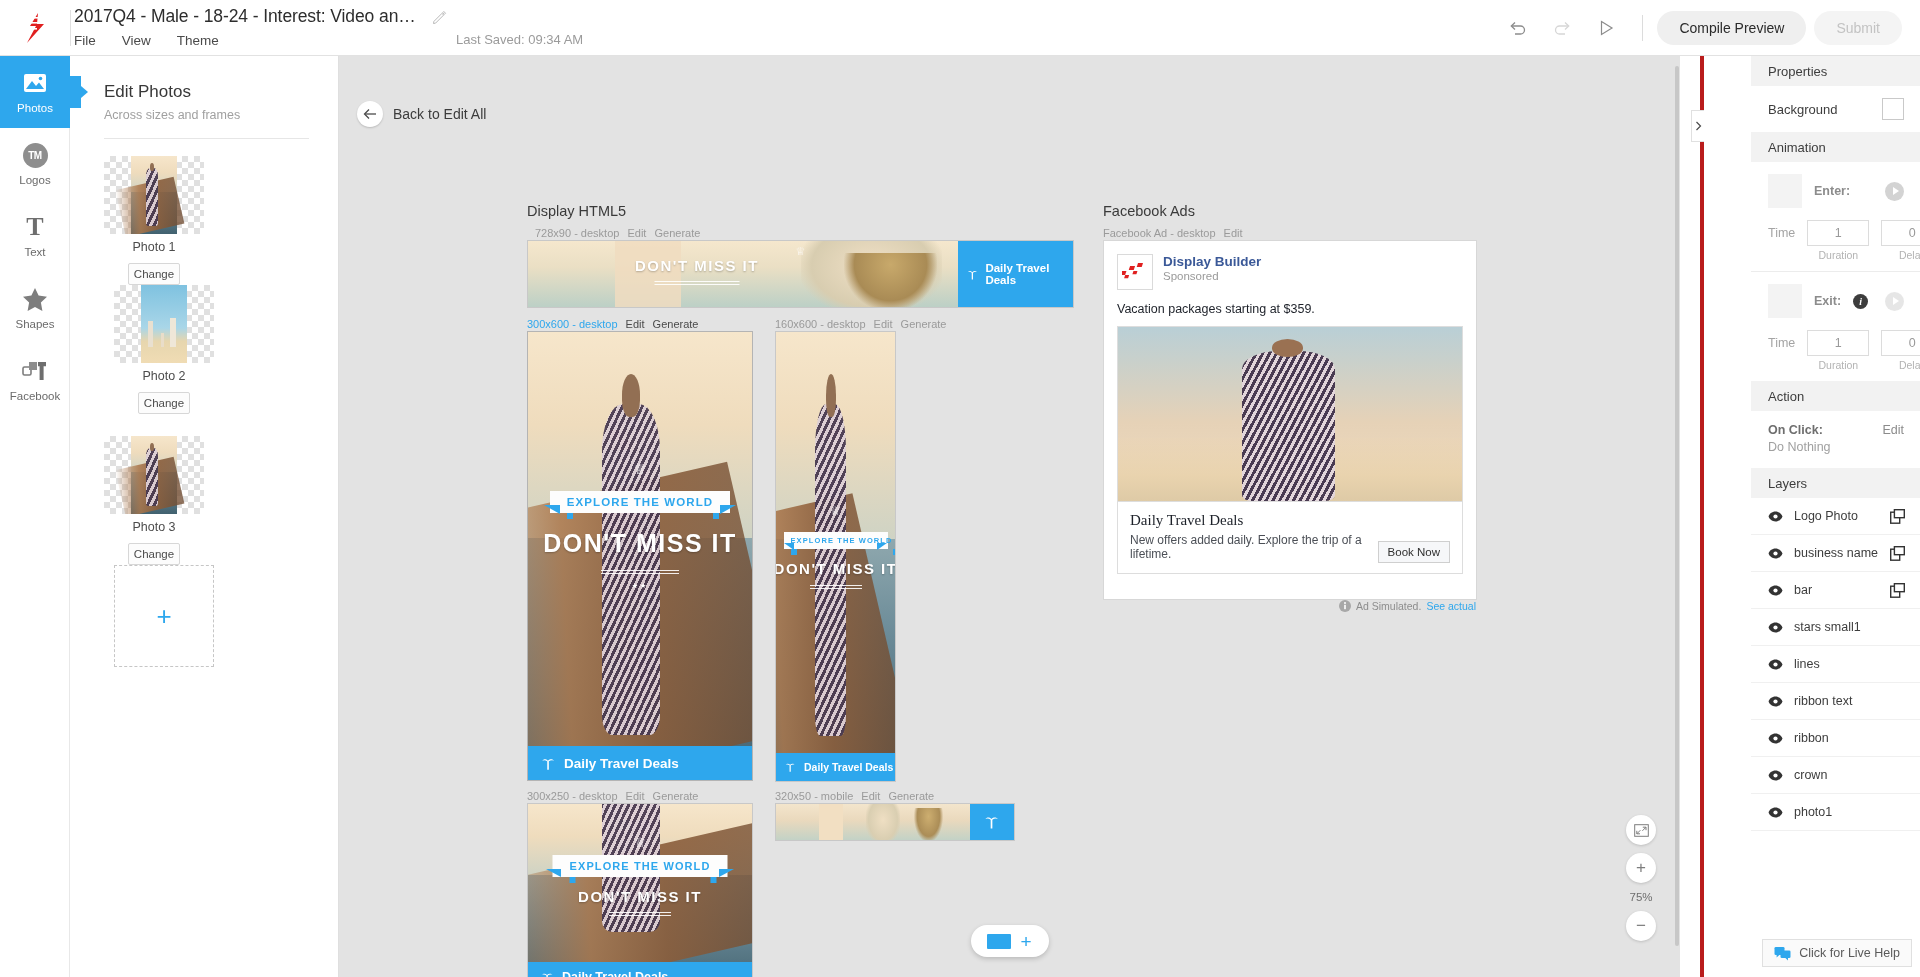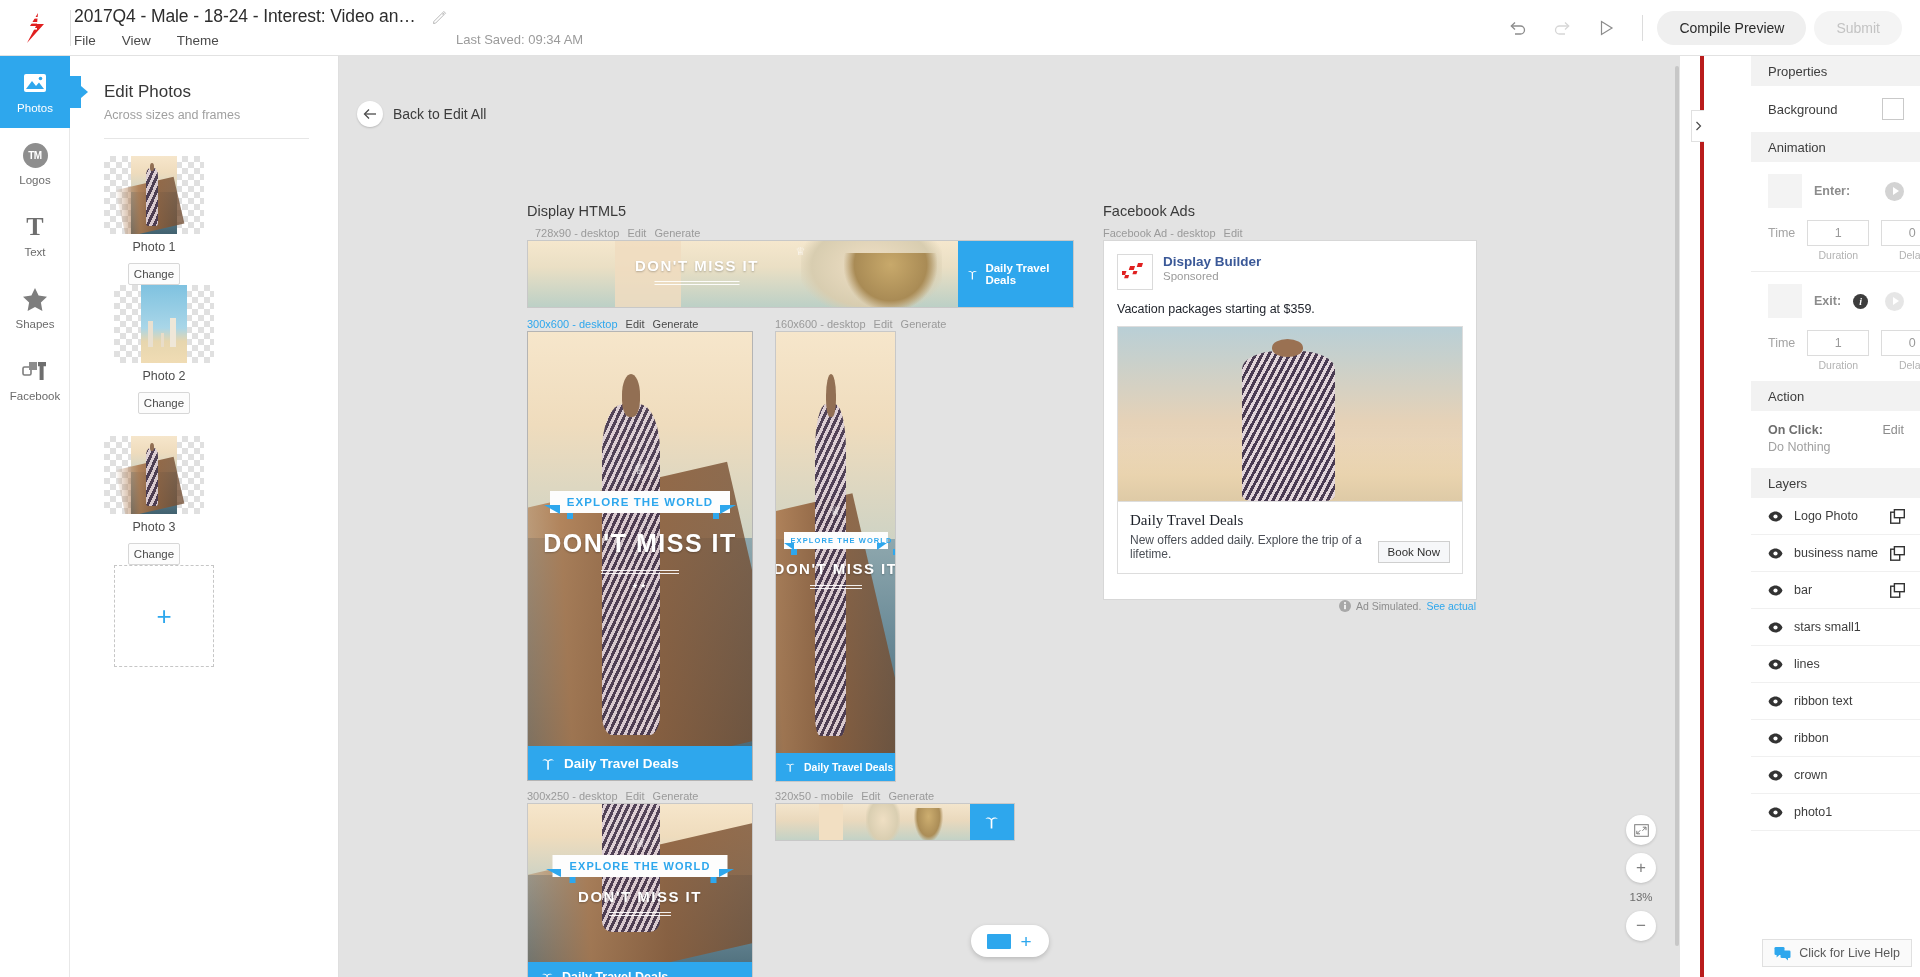--- a/index.html
+++ b/index.html
@@ -661,21 +661,21 @@
 
   <div class="zoom-ctrls">
     <div class="round-btn">
       <svg width="15" height="13" viewBox="0 0 15 13">
         <rect x="0.7" y="0.7" width="13.6" height="11.6" fill="none" stroke="#7d7d7d" stroke-width="1"></rect>
         <path d="M2.8 9.8 L6 9.8 M2.8 9.8 L2.8 6.8 M2.8 9.8 L6.4 6.2" stroke="#7d7d7d" stroke-width="1" fill="none"></path>
         <path d="M12 3.2 L8.8 3.2 M12 3.2 L12 6.2 M12 3.2 L8.4 6.8" stroke="#7d7d7d" stroke-width="1" fill="none"></path>
       </svg>
     </div>
     <div class="round-btn">+</div>
-    <div class="zoom-pct">13%</div>
+    <div class="zoom-pct">75%</div>
     <div class="round-btn">−</div>
   </div>
 
   <div class="add-canvas">
     <div class="ac-rect"></div>
     <div class="ac-plus">+</div>
   </div>
 </div>
 
 <div class="props">

